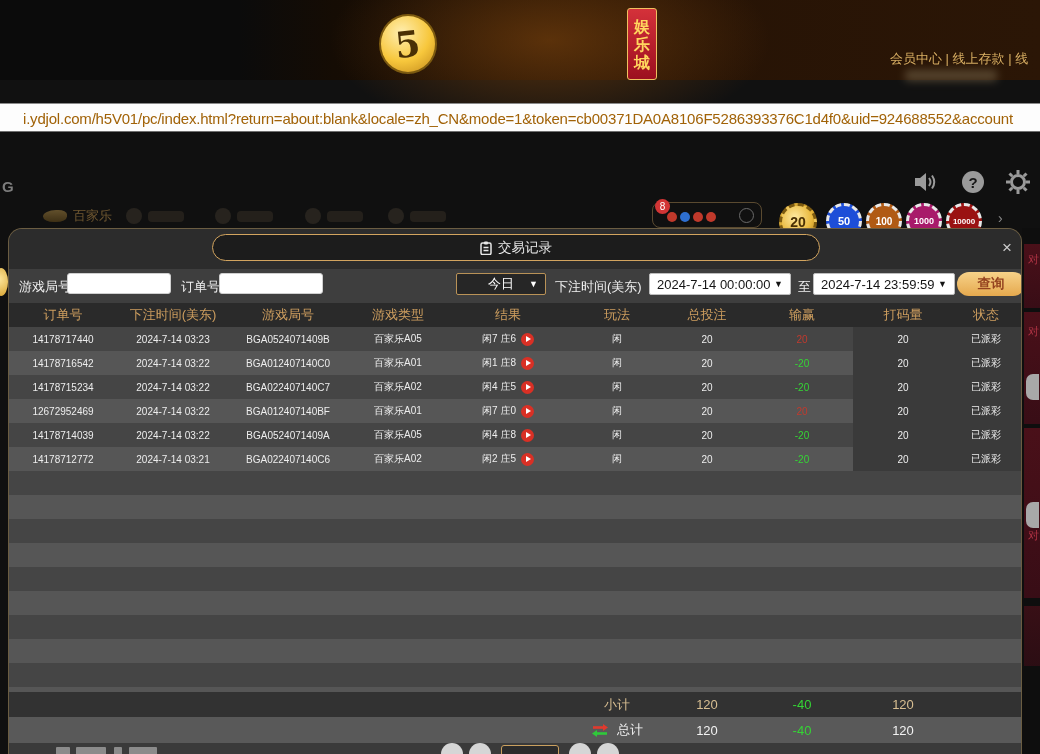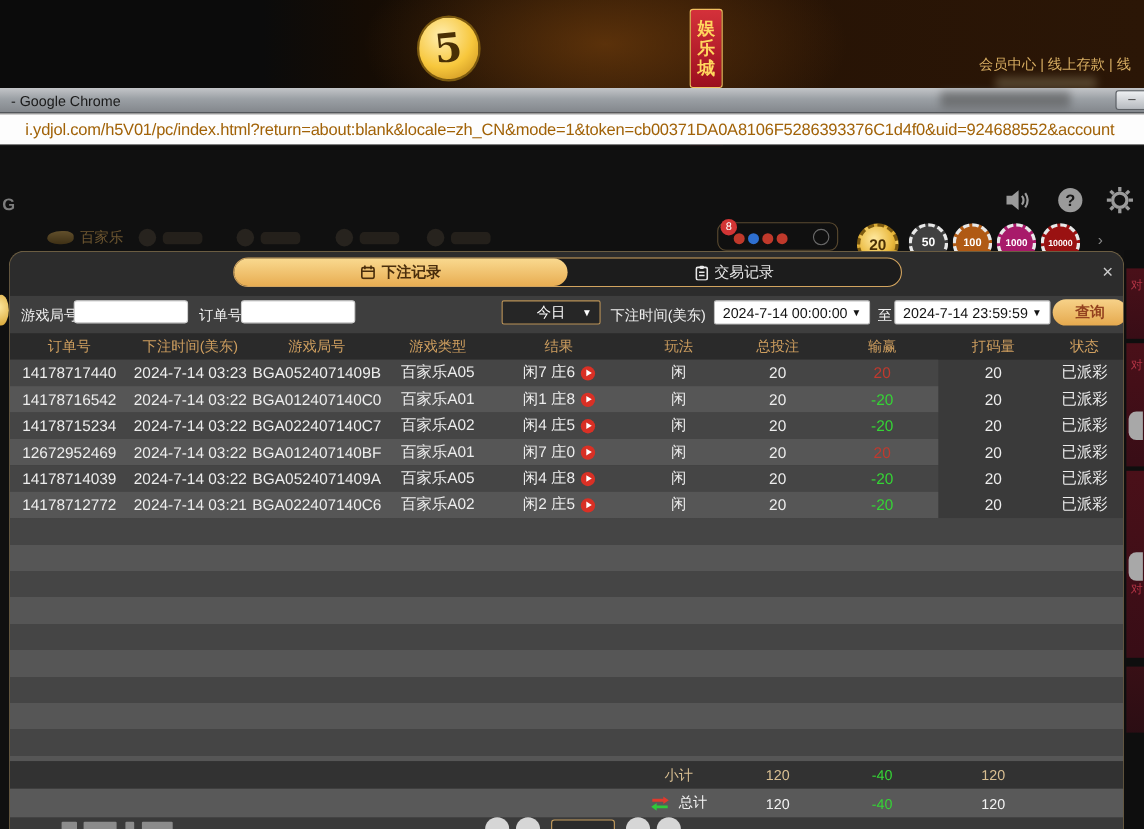--- a/index.html
+++ b/index.html
@@ -100,21 +100,21 @@
   .sel-light { width:142px; background:#fff; border:1px solid #bdbdbd; border-radius:2px; color:#141414; padding-left:7px; }
   .sel-light .arr { color:#141414; }
   .btn-query { position:absolute; left:948px; top:43px; width:68px; height:24px; border-radius:12px;
     background:linear-gradient(180deg,#f7d289,#e5a94e); color:#94421f; font-weight:bold; font-size:13.5px;
     display:flex; align-items:center; justify-content:center; cursor:pointer; }
 
   .grid { display:grid; grid-template-columns:108px 112px 118px 102px 118px 100px 80px 110px 92px 74px; }
   .grid > div { display:flex; align-items:center; justify-content:center; overflow:hidden; white-space:nowrap; }
   .thead { position:absolute; left:0; top:74px; width:1014px; height:24px; background:#2a2a2a;
     color:#cf9f5f; font-size:13px; }
-  .trow { position:absolute; left:0; width:844px; height:24px; font-size:14px; color:#ededed; }
+  .trow { position:absolute; left:0; width:844px; height:24px; font-size:10px; color:#ededed; }
   .trow.odd { background:#454545; }
   .trow.even { background:#565656; }
   .play-icon { width:13px; height:13px; border-radius:50%; background:#d93025; margin-left:5px; position:relative; }
   .play-icon::after { content:""; position:absolute; left:5px; top:3.5px; border-left:5px solid #fff;
     border-top:3px solid transparent; border-bottom:3px solid transparent; }
   .stripes { position:absolute; left:0; top:242px; width:1014px; height:221px;
     background:repeating-linear-gradient(180deg,#454545 0 24px,#565656 24px 48px); }
   .subtotal { position:absolute; left:0; top:463px; width:1014px; height:25px; background:#323232;
     font-size:13px; color:#d9bf92; }
   .totalrow { position:absolute; left:0; top:488px; width:1014px; height:26px; background:#595959;
@@ -139,26 +139,20 @@
     <div class="logo-badge">
       <span>娱</span>
       <span>乐</span>
       <span>城</span>
     </div>
     <div class="top-links">会员中心 | 线上存款 | 线</div>
     <div class="hdr-blur"></div>
   </div>
   <div class="badge-bottom"></div>
 
-  <div class="titlebar">
-    <div class="titlebar-frag"></div>
-    <div class="titlebar-text">- Google Chrome</div>
-    <div class="titlebar-blur"></div>
-    <div class="win-min">–</div>
-  </div>
 
   <div class="urlbar">
     <span>i.ydjol.com/h5V01/pc/index.html?return=about:blank&amp;locale=zh_CN&amp;mode=1&amp;token=cb00371DA0A8106F5286393376C1d4f0&amp;uid=924688552&amp;account</span>
   </div>
 
   <div class="page">
     <div class="logo-fragment">G</div>
 
     <div class="page-icons">
       <svg width="26" height="24" viewBox="0 0 26 24">
@@ -207,21 +201,21 @@
 
     <div class="chip-cluster">
       <div class="chip-badge">8</div>
       <div class="mini-dot" style="left:14px;background:#c0392b"></div>
       <div class="mini-dot" style="left:27px;background:#2e6fd0"></div>
       <div class="mini-dot" style="left:40px;background:#c0392b"></div>
       <div class="mini-dot" style="left:53px;background:#c0392b"></div>
       <div class="chip-q"></div>
     </div>
     <div class="chip" style="left:779px;width:38px;height:38px;background:radial-gradient(circle at 40% 35%,#ffe9a0,#e9b83c 60%,#a87a18);border-color:#7c5a10;color:#4a3005;font-size:14px">20</div>
-    <div class="chip" style="left:826px;width:36px;height:36px;background:#404040;border-color:#e8e8e8;color:#fff;font-size:11px">50</div>
+    <div class="chip" style="left:826px;width:36px;height:36px;background:#1d4ed8;border-color:#e8e8e8;color:#fff;font-size:11px">50</div>
     <div class="chip" style="left:866px;width:36px;height:36px;background:#b05a14;border-color:#e8e8e8;color:#fff;font-size:10px">100</div>
     <div class="chip" style="left:906px;width:36px;height:36px;background:#a81a6a;border-color:#e8e8e8;color:#fff;font-size:9px">1000</div>
     <div class="chip" style="left:946px;width:36px;height:36px;background:#9a1212;border-color:#e8e8e8;color:#fff;font-size:8px">10000</div>
     <div class="chip-arrow">›</div>
 
     <div class="gold-arc"></div>
 
     <div class="side-strip">
       <div class="side-panel" style="top:16px;height:64px">
         <div class="side-char" style="top:8px">对</div>
@@ -235,29 +229,20 @@
       </div>
       <div class="side-pill" style="top:274px"></div>
       <div class="side-panel" style="top:378px;height:60px;opacity:.7"></div>
     </div>
   </div>
 
   <div class="modal">
     <div class="modal-tabband"></div>
 
     <div class="tabs">
-      <div class="tab active">
-        <svg width="13" height="13" viewBox="0 0 14 14">
-          <rect x="1" y="2.5" width="12" height="10.5" rx="1.5" fill="none" stroke="#4a2e0c" stroke-width="1.6"></rect>
-          <line x1="4" y1="0.5" x2="4" y2="4" stroke="#4a2e0c" stroke-width="1.6"></line>
-          <line x1="10" y1="0.5" x2="10" y2="4" stroke="#4a2e0c" stroke-width="1.6"></line>
-          <line x1="1" y1="6" x2="13" y2="6" stroke="#4a2e0c" stroke-width="1.4"></line>
-        </svg>
-        <span>下注记录</span>
-      </div>
       <div class="tab">
         <svg width="12" height="14" viewBox="0 0 12 14">
           <rect x="1" y="2" width="10" height="11.5" rx="1.5" fill="none" stroke="#e8e8e8" stroke-width="1.5"></rect>
           <rect x="4" y="0.5" width="4" height="3" rx="1" fill="#e8e8e8"></rect>
           <line x1="3.5" y1="6.5" x2="8.5" y2="6.5" stroke="#e8e8e8" stroke-width="1.3"></line>
           <line x1="3.5" y1="9.5" x2="8.5" y2="9.5" stroke="#e8e8e8" stroke-width="1.3"></line>
         </svg>
         <span>交易记录</span>
       </div>
     </div>

